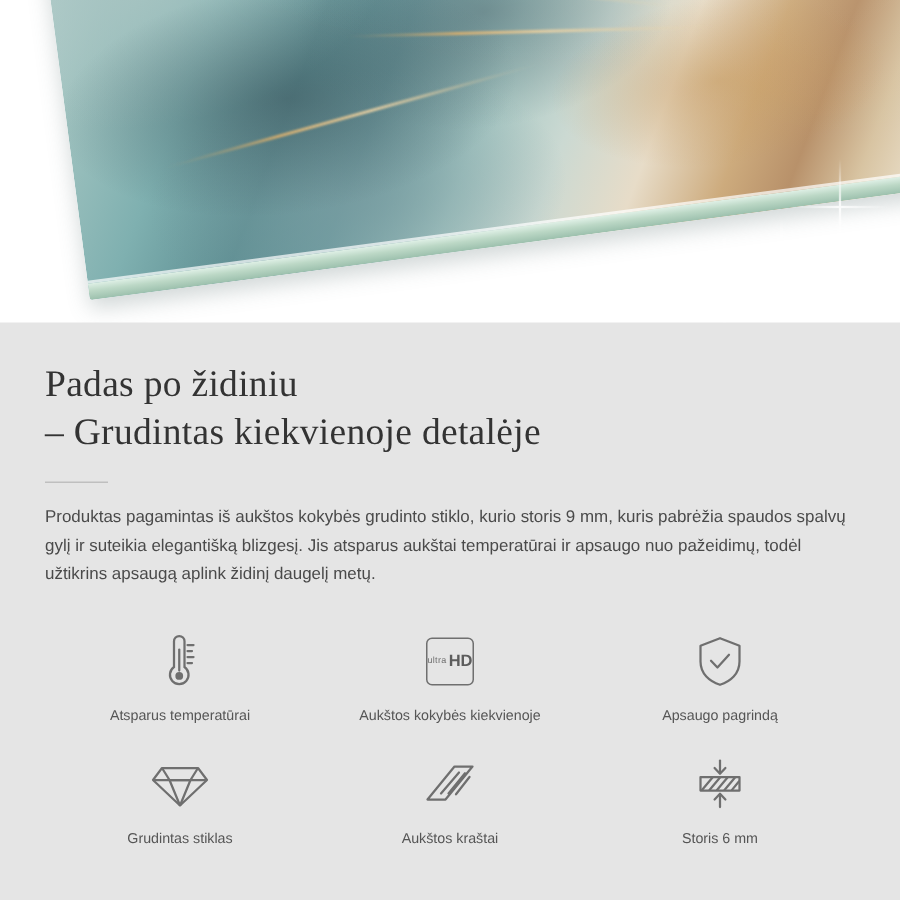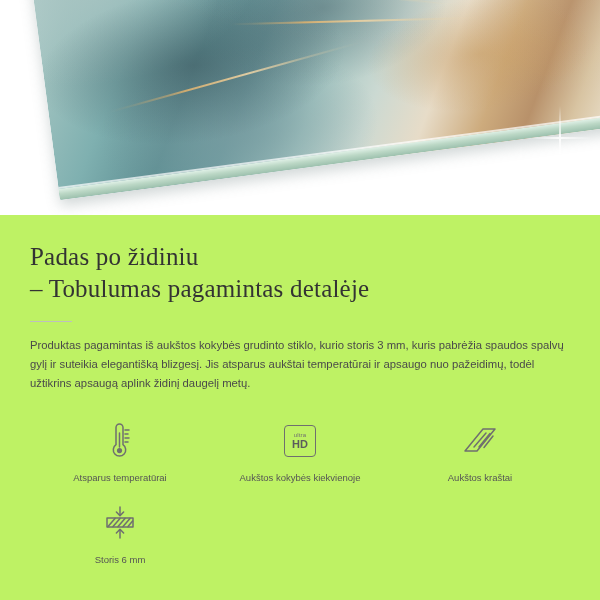--- a/index.html
+++ b/index.html
@@ -11,21 +11,21 @@
     height: 600px;
     background: #ffffff;
     font-family: "Liberation Sans", sans-serif;
     color: #3b3b3b;
     overflow: hidden;
   }
   .page {
     position: relative;
     width: 600px;
     height: 600px;
-    background: #bef264;
+    background: #e5e5e5;
   }
 
   
   .hero {
     position: relative;
     width: 600px;
     height: 215px;
     overflow: hidden;
     background: #ffffff;
   }
@@ -195,23 +195,22 @@
     color: #555555;
     text-align: right;
     line-height: 12px;
   }
   .ultrahd-box {
     width: 30px;
     height: 30px;
     border: 1.6px solid #6f6f6f;
     border-radius: 4px;
     display: flex;
-    flex-direction: column;
     align-items: center;
-    justify-content: center;
+    justify-content: space-between;
     line-height: 1;
   }
   .ultrahd-box .u1 {
     font-size: 6px;
     color: #6f6f6f;
     letter-spacing: 0.2px;
   }
   .ultrahd-box .u2 {
     font-size: 11px;
     font-weight: bold;
@@ -243,26 +242,26 @@
     </div>
     <div class="sparkle s1"></div>
     <div class="sparkle s2"></div>
     <div class="sparkle s3"></div>
   </div>
 
   <div class="content">
 
     <h1 class="headline">
       <span>Padas po židiniu</span>
-      <span class="line2">– Tobulumas pagamintas detalėje</span>
+      <span class="line2">– Grudintas kiekvienoje detalėje</span>
     </h1>
 
     <div class="divider"></div>
 
-    <p class="body-copy">Produktas pagamintas iš aukštos kokybės grudinto stiklo, kurio storis 3 mm, kuris pabrėžia spaudos spalvų gylį ir suteikia elegantišką blizgesį. Jis atsparus aukštai temperatūrai ir apsaugo nuo pažeidimų, todėl užtikrins apsaugą aplink židinį daugelį metų.</p>
+    <p class="body-copy">Produktas pagamintas iš aukštos kokybės grudinto stiklo, kurio storis 9 mm, kuris pabrėžia spaudos spalvų gylį ir suteikia elegantišką blizgesį. Jis atsparus aukštai temperatūrai ir apsaugo nuo pažeidimų, todėl užtikrins apsaugą aplink židinį daugelį metų.</p>
 
     <div class="features">
 
       <div class="feature">
         <div class="ico">
           <svg width="34" height="40" viewBox="0 0 34 40" fill="none" stroke="#6f6f6f" stroke-width="1.5" stroke-linecap="round">
             <path d="M13 6.5a3.5 3.5 0 0 1 7 0v17.2a6.2 6.2 0 1 1-7 0V6.5z"></path>
             <line x1="16.5" y1="12" x2="16.5" y2="26"></line>
             <circle cx="16.5" cy="29.6" r="2.6" fill="#6f6f6f" stroke="none"></circle>
             <line x1="22" y1="9" x2="26" y2="9"></line>
@@ -277,21 +276,42 @@
       <div class="feature">
         <div class="ico">
           <div class="ultrahd-box">
             <span class="u1">ultra</span>
             <span class="u2">HD</span>
           </div>
         </div>
         <div class="cap">Aukštos kokybės kiekvienoje</div>
       </div>
 
-
+      <div class="feature">
+        <div class="ico">
+          <svg width="36" height="40" viewBox="0 0 36 40" fill="none" stroke="#6f6f6f" stroke-width="1.5" stroke-linecap="round" stroke-linejoin="round">
+            <path d="M18 4.5 L31 9.5 V20 c0 8.2-6 13.3-13 15.5 C11 33.3 5 28.2 5 20 V9.5 Z"></path>
+            <polyline points="12,19.5 16.3,24 24,15.5"></polyline>
+          </svg>
+        </div>
+        <div class="cap">Apsaugo pagrindą</div>
+      </div>
+
+      <div class="feature">
+        <div class="ico">
+          <svg width="40" height="36" viewBox="0 0 40 36" fill="none" stroke="#6f6f6f" stroke-width="1.5" stroke-linejoin="round">
+            <path d="M8 7 H32 L38 15 L20 32 L2 15 Z"></path>
+            <path d="M2 15 H38"></path>
+            <path d="M8 7 L13 15 L20 32"></path>
+            <path d="M32 7 L27 15 L20 32"></path>
+            <path d="M13 15 H27"></path>
+          </svg>
+        </div>
+        <div class="cap">Grudintas stiklas</div>
+      </div>
 
       <div class="feature">
         <div class="ico">
           <svg width="38" height="32" viewBox="0 0 38 32" fill="none" stroke="#6f6f6f" stroke-width="1.5" stroke-linecap="round" stroke-linejoin="round">
             <path d="M4 26 L22 4 H34 L16 26 Z"></path>
             <line x1="13" y1="22" x2="25" y2="8"></line>
             <line x1="18" y1="22" x2="29" y2="8.5"></line>
             <line x1="23" y1="22.5" x2="32" y2="11"></line>
           </svg>
         </div>

